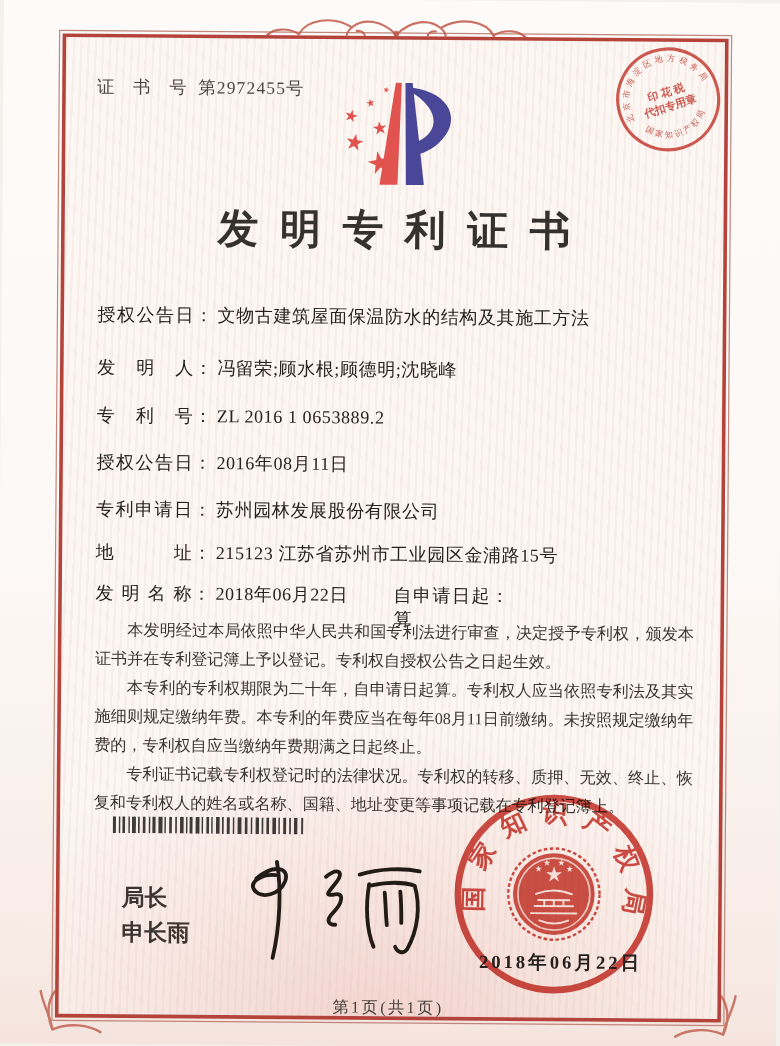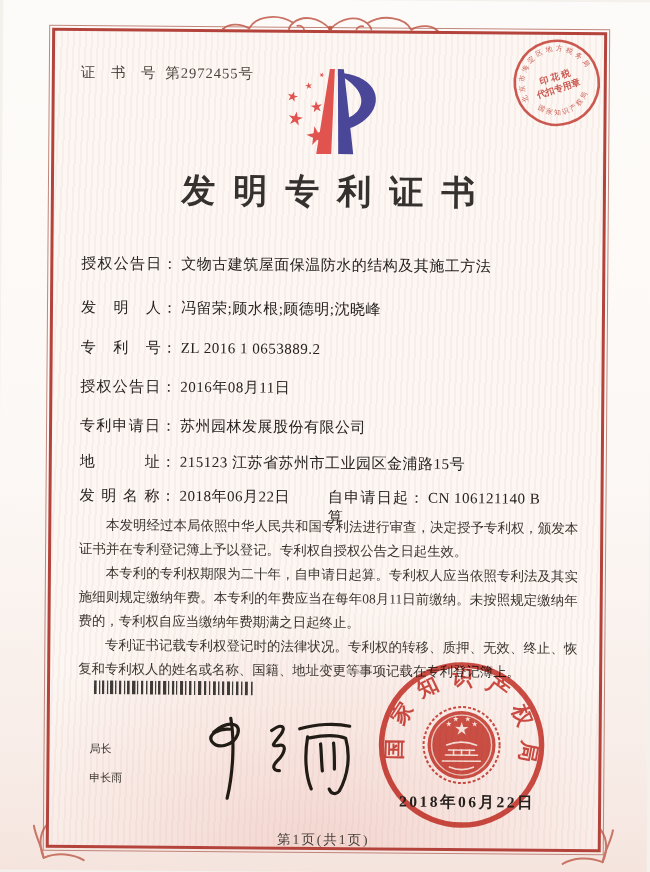--- a/index.html
+++ b/index.html
@@ -48,21 +48,21 @@
   .mb1{margin-bottom:24px}.mb2{margin-bottom:20px}.mb3{margin-bottom:19px}
   .mb4{margin-bottom:19px}.mb5{margin-bottom:16px}.mb6{margin-bottom:14px}
   .twin { display:flex; }
   .twin .second { margin-left:38px; }
 
   .paras { position:absolute; left:28px; right:22px; top:482px; font-size:13.4px; line-height:24px; color:#3a342f; text-align:justify; }
   .paras p { text-indent:2em; }
 
   .barcode { position:absolute; left:44px; top:649px; }
 
-  .director { position:absolute; left:40px; top:703px; font-size:11px; font-weight:400; color:#3c352f; line-height:29px; }
+  .director { position:absolute; left:52px; top:703px; font-size:19px; font-weight:700; color:#3c352f; line-height:29px; }
   .sig { position:absolute; left:138px; top:678px; }
 
   .seal { position:absolute; left:325px; top:624px; mix-blend-mode:multiply; }
   .seal-date {
     position:absolute; left:350px; top:758px; font-size:15.5px; font-weight:700;
     color:#26201d; letter-spacing:2.5px; white-space:nowrap;
   }
 
   .footer { position:absolute; left:0; right:0; top:798px; text-align:center; font-size:13.5px; letter-spacing:2px; color:#443e39; }
 
@@ -185,21 +185,20 @@
         </div>
         <div class="twin">
           <div class="frow">
             <span class="flabel">发明名称</span>
               <span class="fcolon">：</span>
             <span class="fvalue">2018年06月22日</span>
           </div>
           <div class="frow second">
             <span class="flabel">自申请日起算</span>
               <span class="fcolon">：</span>
-            <span class="fvalue">CN 106121140 B</span>
           </div>
         </div>
       </div>
 
       <div class="paras">
         <p>本发明经过本局依照中华人民共和国专利法进行审查，决定授予专利权，颁发本证书并在专利登记簿上予以登记。专利权自授权公告之日起生效。</p>
         <p>本专利的专利权期限为二十年，自申请日起算。专利权人应当依照专利法及其实施细则规定缴纳年费。本专利的年费应当在每年08月11日前缴纳。未按照规定缴纳年费的，专利权自应当缴纳年费期满之日起终止。</p>
         <p>专利证书记载专利权登记时的法律状况。专利权的转移、质押、无效、终止、恢复和专利权人的姓名或名称、国籍、地址变更等事项记载在专利登记簿上。</p>
       </div>
 

